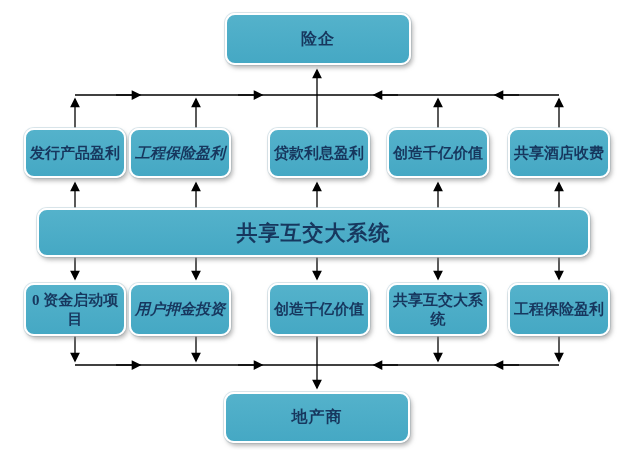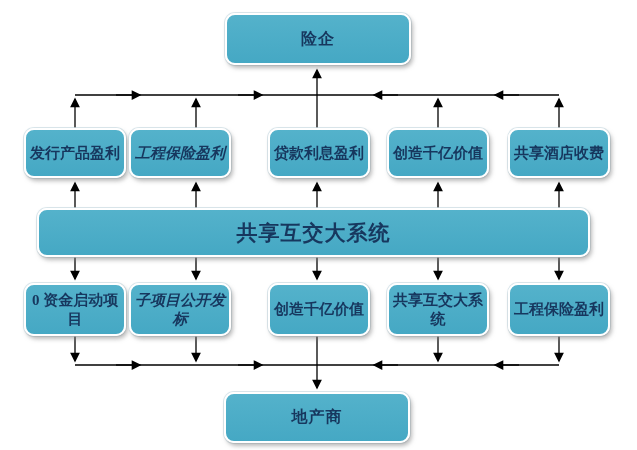--- a/index.html
+++ b/index.html
@@ -125,21 +125,21 @@
 
   <div class="node node-wide n-mid">
     <span>共享互交大系统</span>
   </div>
 
   <div class="row-bottom">
     <div class="node node-small c1">
       <span>0 资金启动项目</span>
     </div>
     <div class="node node-small c2">
-      <span>子项目公开发标</span>
+      <span>用户押金投资</span>
     </div>
     <div class="node node-small c3">
       <span>创造千亿价值</span>
     </div>
     <div class="node node-small c4">
       <span>共享互交大系统</span>
     </div>
     <div class="node node-small c5">
       <span>工程保险盈利</span>
     </div>

